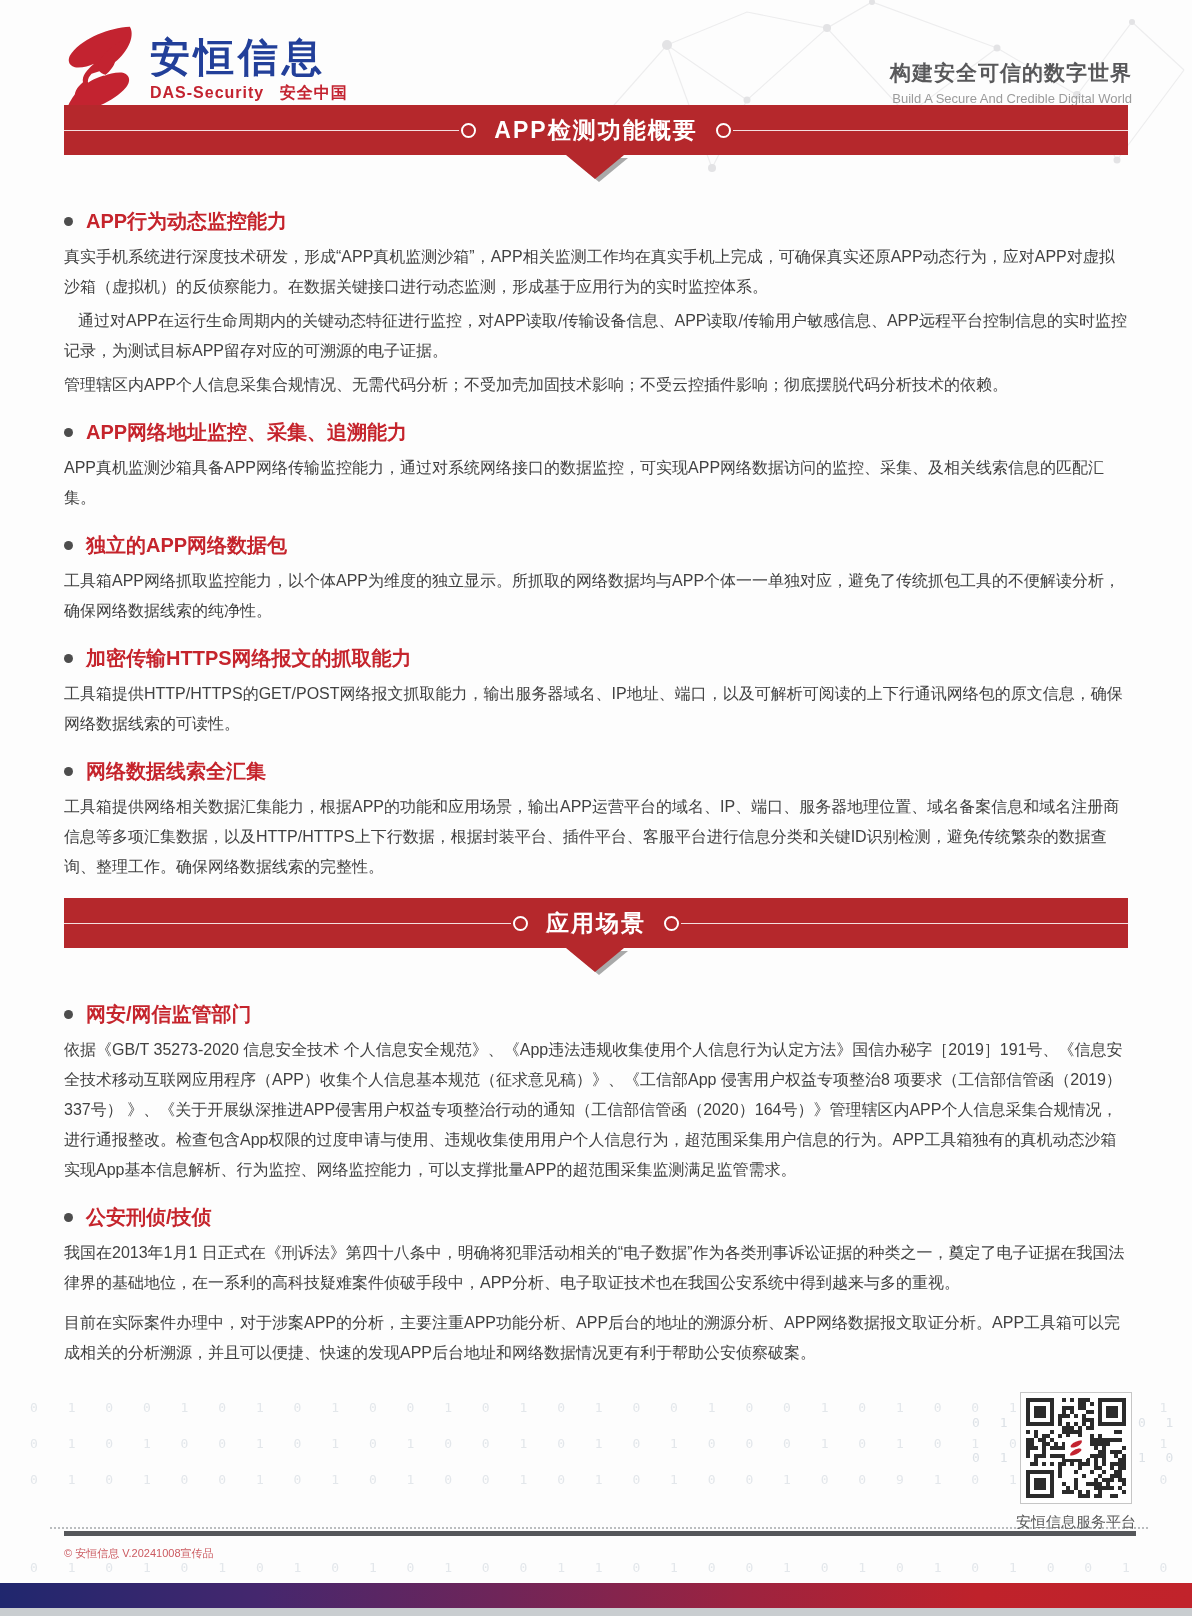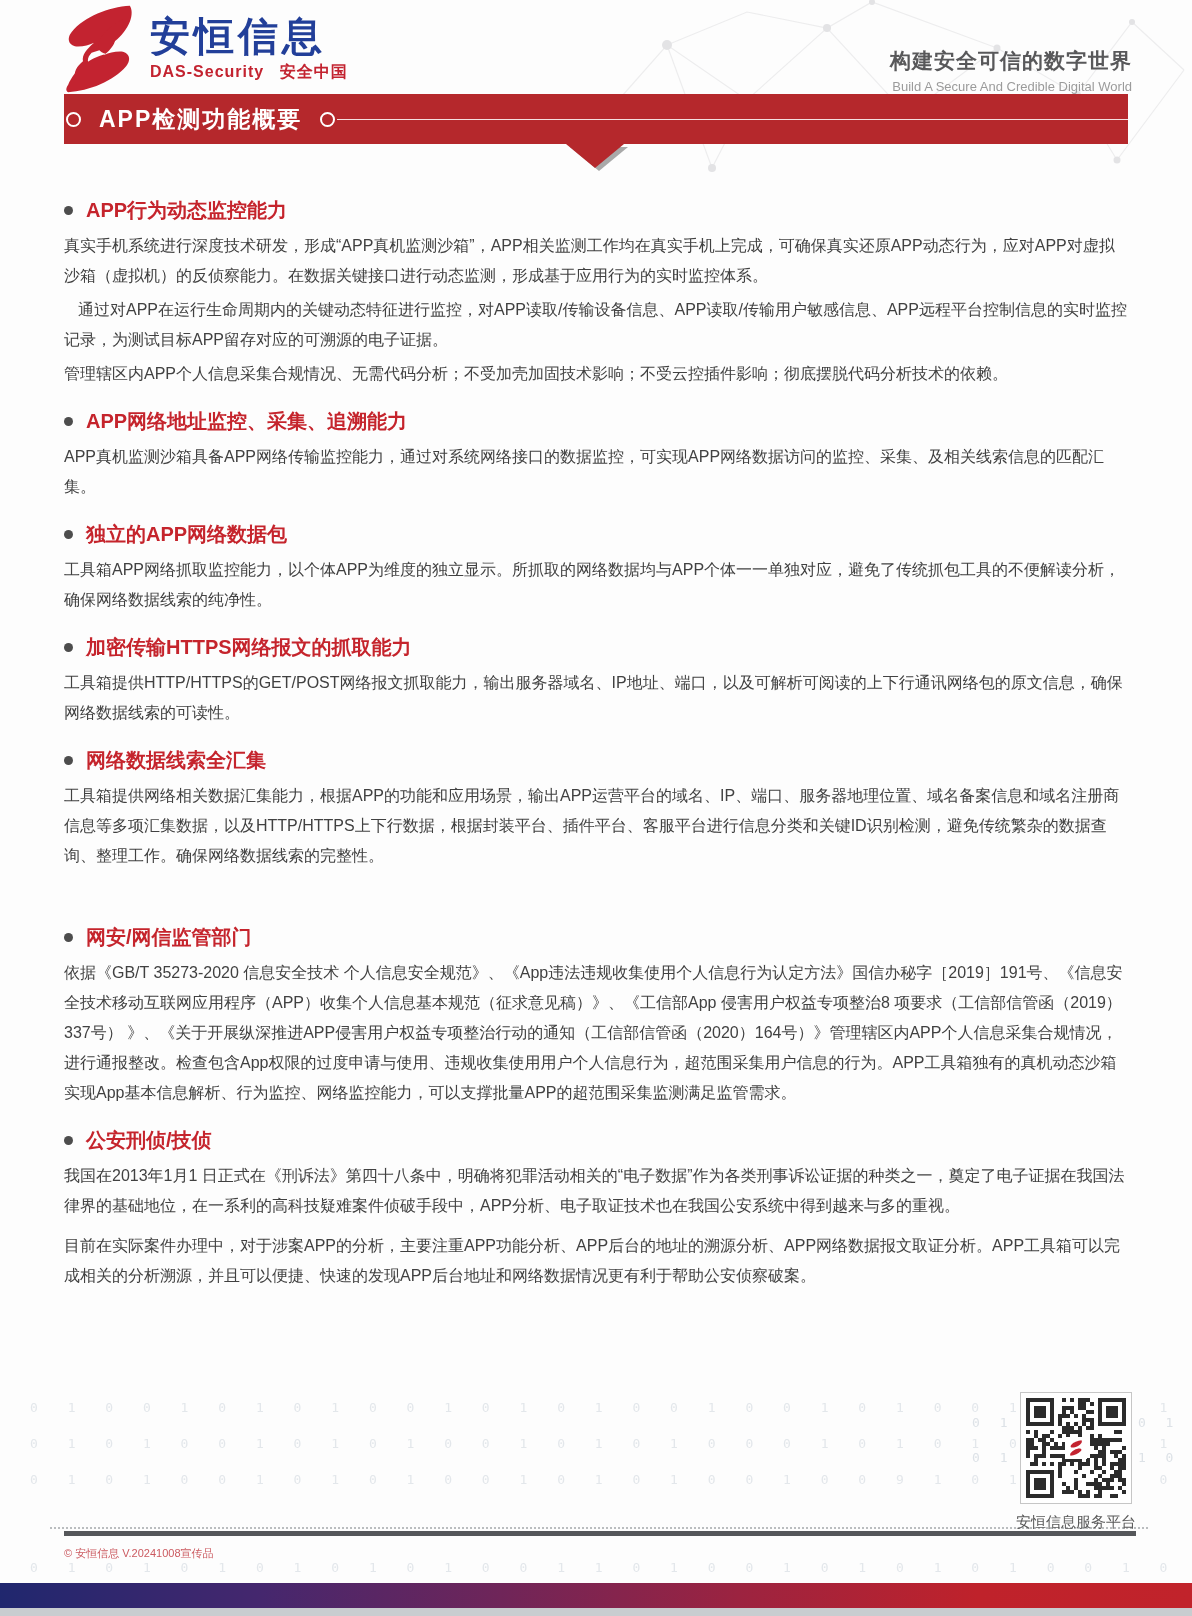--- a/index.html
+++ b/index.html
@@ -13,37 +13,37 @@
   html,body{background:#e8eaec;}
   body{font-family:"Liberation Sans","DejaVu Sans",sans-serif;}
   .page{
     position:relative;width:1192px;height:1616px;margin:0 auto;
     background:#fdfdfd;overflow:hidden;
   }
   
   .constellation{position:absolute;top:0;right:0;z-index:0;}
   .header{
     position:relative;z-index:1;display:flex;justify-content:space-between;
-    align-items:flex-end;padding:34px 60px 0 62px;height:94px;
+    align-items:center;padding:34px 60px 0 62px;height:105px;
   }
   .logo{display:flex;align-items:flex-start;}
   .logo-mark{flex:0 0 auto;margin-right:14px;}
   .brand-cn{
     font-size:40px;font-weight:bold;color:var(--logo-blue);
     letter-spacing:4px;line-height:48px;margin-top:8px;
   }
   .brand-sub{margin-top:2px;font-weight:bold;color:var(--logo-red);font-size:16px;letter-spacing:1px;}
   .brand-en{margin-right:10px;}
   .tagline{text-align:right;margin-top:26px;}
   .tagline-cn{font-size:21px;font-weight:bold;color:#58585a;letter-spacing:1px;}
   .tagline-en{font-size:13px;color:#9b9b9b;margin-top:4px;}
   
   .banner{
     position:relative;height:50px;margin:0 64px;background:var(--banner-red);
-    display:flex;align-items:center;z-index:1;
+    display:flex;align-items:center;justify-content:center;z-index:1;
   }
   .banner-rule{position:absolute;left:0;right:0;top:50%;height:1px;background:rgba(255,255,255,.85);}
   .banner-center{position:relative;display:flex;align-items:center;background:var(--banner-red);padding:0 2px;}
   .ring{width:15px;height:15px;border:2px solid #fff;border-radius:50%;display:inline-block;}
   .banner-title{color:#fff;font-size:23px;font-weight:bold;letter-spacing:2px;margin:0 18px;line-height:50px;}
   .banner-arrow{position:absolute;top:100%;left:50%;transform:translateX(-50%);width:60px;height:30px;}
   .tri{position:absolute;width:0;height:0;border-left:29px solid transparent;border-right:29px solid transparent;}
   .tri-shadow{border-top:24px solid #a9a9a9;left:4px;top:3px;}
   .tri-red{border-top:24px solid var(--banner-red);left:0;top:0;}
   .banner-wrap2{margin-top:16px;}
@@ -167,20 +167,32 @@
       <h3 class="sec-h"><span class="dot"></span><span>加密传输HTTPS网络报文的抓取能力</span></h3>
       <p class="para">工具箱提供HTTP/HTTPS的GET/POST网络报文抓取能力，输出服务器域名、IP地址、端口，以及可解析可阅读的上下行通讯网络包的原文信息，确保网络数据线索的可读性。</p>
     </div>
 
     <div class="sec">
       <h3 class="sec-h"><span class="dot"></span><span>网络数据线索全汇集</span></h3>
       <p class="para">工具箱提供网络相关数据汇集能力，根据APP的功能和应用场景，输出APP运营平台的域名、IP、端口、服务器地理位置、域名备案信息和域名注册商信息等多项汇集数据，以及HTTP/HTTPS上下行数据，根据封装平台、插件平台、客服平台进行信息分类和关键ID识别检测，避免传统繁杂的数据查询、整理工作。确保网络数据线索的完整性。</p>
     </div>
   </div>
 
+  <div class="banner banner-wrap2">
+    <div class="banner-rule"></div>
+    <div class="banner-center">
+      <span class="ring"></span>
+      <span class="banner-title">应用场景</span>
+      <span class="ring"></span>
+    </div>
+    <div class="banner-arrow">
+      <span class="tri tri-shadow"></span>
+        <span class="tri tri-red"></span>
+    </div>
+  </div>
 
   <div class="content part2">
     <div class="sec first">
       <h3 class="sec-h"><span class="dot"></span><span>网安/网信监管部门</span></h3>
       <p class="para">依据《GB/T 35273-2020 信息安全技术 个人信息安全规范》、《App违法违规收集使用个人信息行为认定方法》国信办秘字［2019］191号、《信息安全技术移动互联网应用程序（APP）收集个人信息基本规范（征求意见稿）》、《工信部App 侵害用户权益专项整治8 项要求（工信部信管函（2019）337号）  》、《关于开展纵深推进APP侵害用户权益专项整治行动的通知（工信部信管函（2020）164号）》管理辖区内APP个人信息采集合规情况，进行通报整改。检查包含App权限的过度申请与使用、违规收集使用用户个人信息行为，超范围采集用户信息的行为。APP工具箱独有的真机动态沙箱实现App基本信息解析、行为监控、网络监控能力，可以支撑批量APP的超范围采集监测满足监管需求。</p>
     </div>
 
     <div class="sec">
       <h3 class="sec-h"><span class="dot"></span><span>公安刑侦/技侦</span></h3>
       <p class="para">我国在2013年1月1 日正式在《刑诉法》第四十八条中，明确将犯罪活动相关的“电子数据”作为各类刑事诉讼证据的种类之一，奠定了电子证据在我国法律界的基础地位，在一系利的高科技疑难案件侦破手段中，APP分析、电子取证技术也在我国公安系统中得到越来与多的重视。</p>

